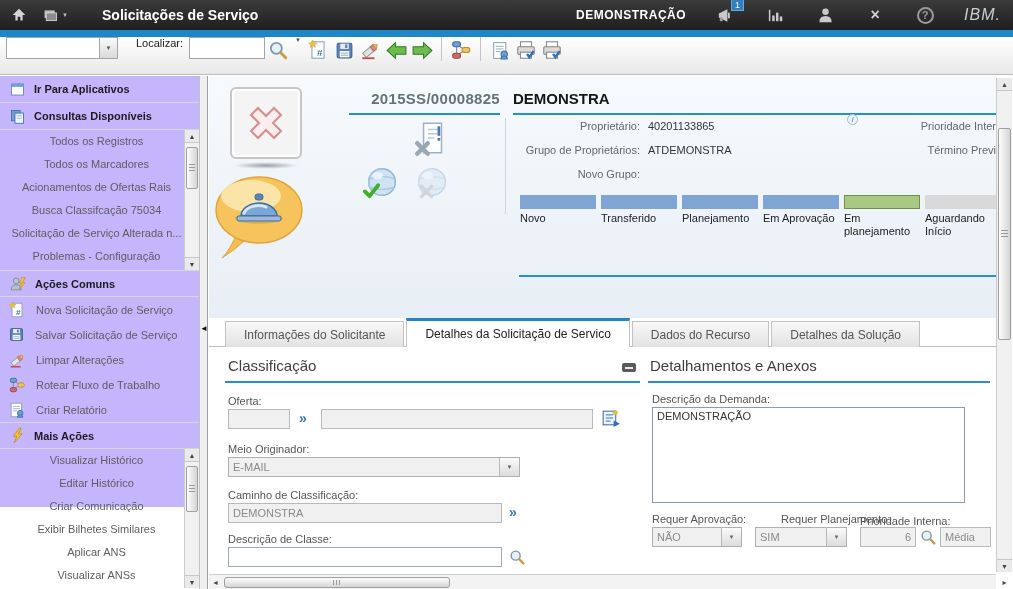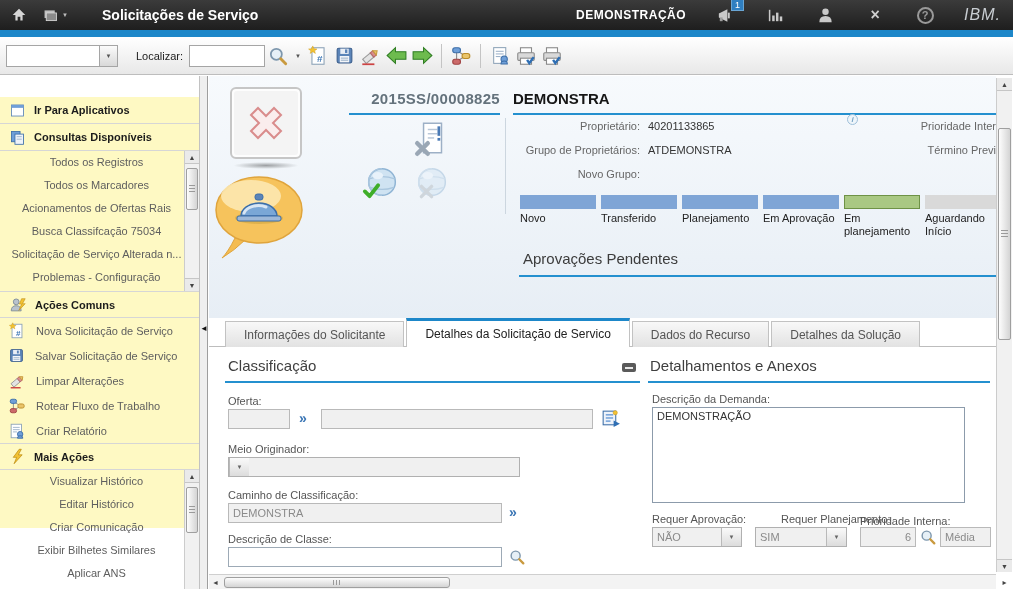--- a/index.html
+++ b/index.html
@@ -31,34 +31,34 @@
     width:17px; height:17px; border:2px solid #9a9a9a; border-radius:50%;
     color:#9a9a9a; font-size:11px; font-weight:bold; display:flex; align-items:center; justify-content:center;
   }
   .ibm { font-size:16px; font-weight:normal; font-style:italic; color:#c8cdd2; letter-spacing:1px; }
   .stripe { position:absolute; left:0; top:30px; width:1013px; height:7px; background:#1d87c9; }
 
   
   .toolbar {
     position:absolute; left:0; top:37px; width:1013px; height:38px;
     background:linear-gradient(#ffffff,#e8e8e8); border-bottom:1px solid #bdbdbd;
-    display:flex; align-items:center; padding-left:6px;
+    display:flex; align-items:flex-start; padding-left:6px;
   }
   .combo { display:flex; width:112px; height:22px; border:1px solid #a5a5a5; background:#fff; }
   .combo input { flex:1; border:none; outline:none; min-width:0; font-size:11px; padding:0 3px; }
   .combo .drop { width:18px; background:linear-gradient(#fbfbfb,#d9d9d9); border-left:1px solid #a5a5a5;
     display:flex; align-items:center; justify-content:center; font-size:6px; color:#555; }
   .tb-label { font-size:11px; color:#222; margin:0 6px 0 18px; }
   .tb-input { width:76px; height:22px; border:1px solid #a5a5a5; font-size:11px; padding:0 3px; outline:none; }
   .tb-caret { font-size:6px; color:#555; margin:0 4px; }
   .tb-btn { width:26px; height:26px; display:flex; align-items:center; justify-content:center; cursor:pointer; }
   .tb-sep { width:1px; height:24px; background:#c4c4c4; margin:0 6px; }
 
   
-  .sidebar { position:absolute; left:0; top:76px; width:199px; height:431px; background:#fef9c3; font-size:11px;margin-top:21px; }
+  .sidebar { position:absolute; left:0; top:76px; width:199px; height:431px; background:#c4b5fd; font-size:11px; }
   .side-head { height:27px; display:flex; align-items:center; gap:8px; padding-left:9px;
     font-weight:bold; color:#1c1c1c; border-bottom:1px solid #d6d6d6; }
   .side-head + .side-head { border-top:none; }
   .side-list { position:relative; }
   .side-item { height:23px; line-height:23px; padding-left:10px; color:#5e5e5e; width:183px;
     white-space:nowrap; overflow:hidden; cursor:pointer;text-align:center; }
   .side-action { height:25px; display:flex; align-items:center; gap:10px; padding-left:8px; color:#5e5e5e; cursor:pointer; }
   .side-sb { position:absolute; right:0; top:0; bottom:0; width:15px; background:#f1f1f1; border-left:1px solid #ccc; }
   .sb-btn { height:13px; font-size:7px; color:#444; text-align:center; line-height:13px; background:#eaeaea; border-bottom:1px solid #c6c6c6; cursor:pointer; }
   .sb-btn.bottom { position:absolute; bottom:0; left:0; right:0; border-top:1px solid #c6c6c6; border-bottom:none; }
@@ -530,21 +530,20 @@
   </div>
   <div class="seg" style="left:635px">
     <div class="seg-bar" style="border: 1px solid rgb(110, 146, 70); background: rgb(169, 200, 131);"></div>
     <div class="seg-label">Em planejamento</div>
   </div>
   <div class="seg" style="left:716px">
     <div class="seg-bar" style="background: rgb(217, 217, 217);"></div>
     <div class="seg-label">Aguardando Início</div>
   </div>
 
-  <div class="appr-title">Aprovações Pendentes</div>
   <div class="rule" style="left:310px;top:199px;width:477px"></div>
 </div>
 
 <div class="tabs">
   <div class="tab">Informações do Solicitante</div>
   <div class="tab active">Detalhes da Solicitação de Servico</div>
   <div class="tab">Dados do Recurso</div>
   <div class="tab">Detalhes da Solução</div>
 </div>
 
@@ -559,20 +558,21 @@
   <span class="lbl" style="left:19px;top:48px">Oferta:</span>
   <input class="tf ro" style="left: 19px; top: 62px; width: 62px;" value="">
   <span class="chev" style="left:90px;top:63px">»</span>
   <input class="tf ro" style="left: 112px; top: 62px; width: 272px;" value="">
   <span class="abs" style="left:391px;top:61px"><svg width="21" height="21">
         <use href="#i-dmi"></use>
       </svg></span>
 
   <span class="lbl" style="left:19px;top:96px">Meio Originador:</span>
   <div class="sel" style="left:19px;top:110px;width:292px">
+    <span class="txt">E-MAIL</span>
     <span class="arr">▼</span>
   </div>
 
   <span class="lbl" style="left:19px;top:142px">Caminho de Classificação:</span>
   <input class="tf ro" style="left: 19px; top: 156px; width: 274px;" value="DEMONSTRA">
   <span class="chev" style="left:300px;top:157px">»</span>
 
   <span class="lbl" style="left:19px;top:186px">Descrição de Classe:</span>
   <input class="tf ed" style="left: 19px; top: 200px; width: 274px;" value="">
   <span class="abs" style="left:299px;top:201px"><svg width="18" height="18">

